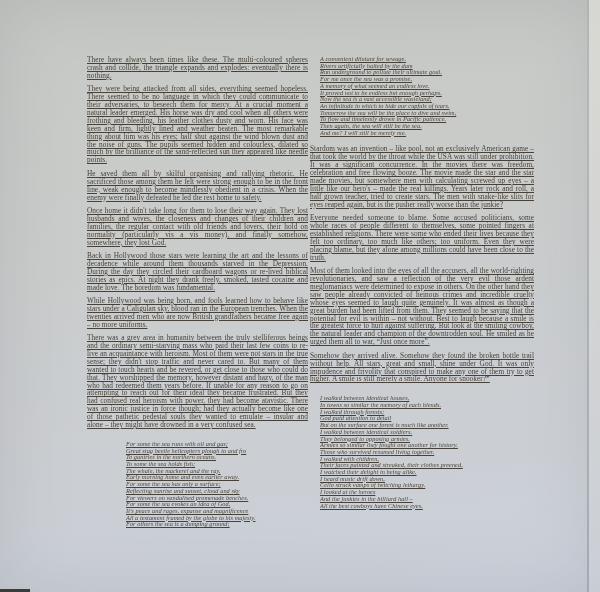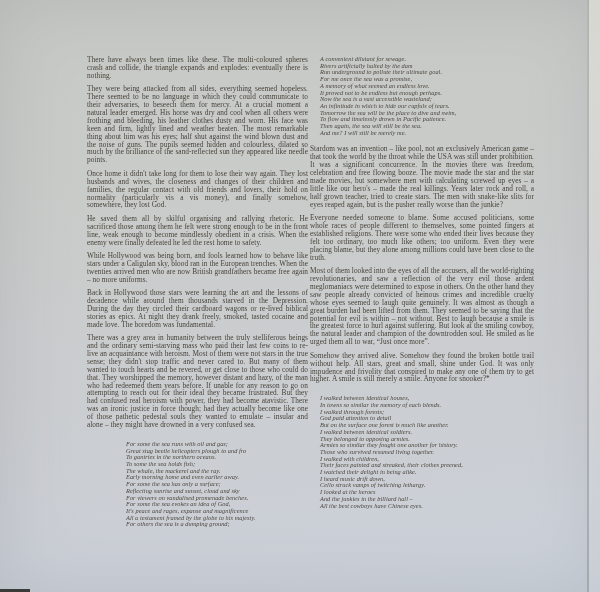--- a/index.html
+++ b/index.html
@@ -23,20 +23,21 @@
   }
   .corner-shadow {
     position: absolute; left: 0; bottom: 0; width: 30px; height: 3px;
     background: #3b3b39;
   }
   .col {
     position: absolute; top: 56px;
     color: #474239;
     font-size: 7.3px; line-height: 7.9px;
     letter-spacing: 0.05px;
+    text-decoration: underline;
   }
   .col-left  { left: 87px;  width: 221px; }
   .col-right { left: 310px; width: 224px; }
   .para { margin: 0 0 5.5px 0; text-align: justify; }
   .para:last-child { margin-bottom: 12px; }
   .poem {
     font-style: italic;
     font-size: 6.3px; line-height: 6.7px;
     color: #4a453c;
   }
@@ -50,24 +51,24 @@
 
 <div class="sleeve">
   <div class="edge-line"></div>
   <div class="edge-band"></div>
   <div class="corner-shadow"></div>
 
   <div class="col col-left">
     <div>
         <p class="para">There have always been times like these. The multi-coloured spheres crash and collide, the triangle expands and explodes: eventually there is nothing.</p>
         <p class="para">They were being attacked from all sides, everything seemed hopeless. There seemed to be no language in which they could communicate to their adversaries, to beseech them for mercy. At a crucial moment a natural leader emerged. His horse was dry and cool when all others were frothing and bleeding, his leather clothes dusty and worn. His face was keen and firm, lightly lined and weather beaten. The most remarkable thing about him was his eyes; half shut against the wind blown dust and the noise of guns. The pupils seemed hidden and colourless, dilated so much by the brilliance of the sand-reflected sun they appeared like needle points.</p>
+        <p class="para">He saved them all by skilful organising and rallying rhetoric. He sacrificed those among them he felt were strong enough to be in the front line, weak enough to become mindlessly obedient in a crisis. When the enemy were finally defeated he led the rest home to safety.</p>
         <p class="para">Once home it didn't take long for them to lose their way again. They lost husbands and wives, the closeness and changes of their children and families, the regular contact with old friends and lovers, their hold on normality (particularly vis a vis money), and finally somehow, somewhere, they lost God.</p>
-        <p class="para">He saved them all by skilful organising and rallying rhetoric. He sacrificed those among them he felt were strong enough to be in the front line, weak enough to become mindlessly obedient in a crisis. When the enemy were finally defeated he led the rest home to safety.</p>
+        <p class="para">Back in Hollywood those stars were learning the art and the lessons of decadence while around them thousands starved in the Depression. During the day they circled their cardboard wagons or re-lived biblical stories as epics. At night they drank freely, smoked, tasted cocaine and made love. The boredom was fundamental.</p>
         <p class="para">While Hollywood was being born, and fools learned how to behave like stars under a Caligulan sky, blood ran in the European trenches. When the twenties arrived men who are now British grandfathers became free again – no more uniforms.</p>
-        <p class="para">Back in Hollywood those stars were learning the art and the lessons of decadence while around them thousands starved in the Depression. During the day they circled their cardboard wagons or re-lived biblical stories as epics. At night they drank freely, smoked, tasted cocaine and made love. The boredom was fundamental.</p>
         <p class="para">There was a grey area in humanity between the truly stelliferous beings and the ordinary semi-starving mass who paid their last few coins to re-live an acquaintance with heroism. Most of them were not stars in the true sense; they didn't stop traffic and never cared to. But many of them wanted to touch hearts and be revered, or get close to those who could do that. They worshipped the memory, however distant and hazy, of the man who had redeemed them years before. If unable for any reason to go on attempting to reach out for their ideal they became frustrated. But they had confused real heroism with power, they had become atavistic. There was an ironic justice in force though; had they actually become like one of those pathetic pedestal souls they wanted to emulate – insular and alone – they might have drowned in a very confused sea.</p>
       </div>
     <div class="poem poem-left">
         <div class="poem-line">For some the sea runs with oil and gas;</div>
         <div class="poem-line">Great stag beetle helicopters plough to and fro</div>
         <div class="poem-line">To gantries in the northern oceans.</div>
         <div class="poem-line">To some the sea holds fish;</div>
         <div class="poem-line">The whale, the mackerel and the ray.</div>
         <div class="poem-line">Early morning home and even earlier away.</div>
         <div class="poem-line">For some the sea has only a surface;</div>

